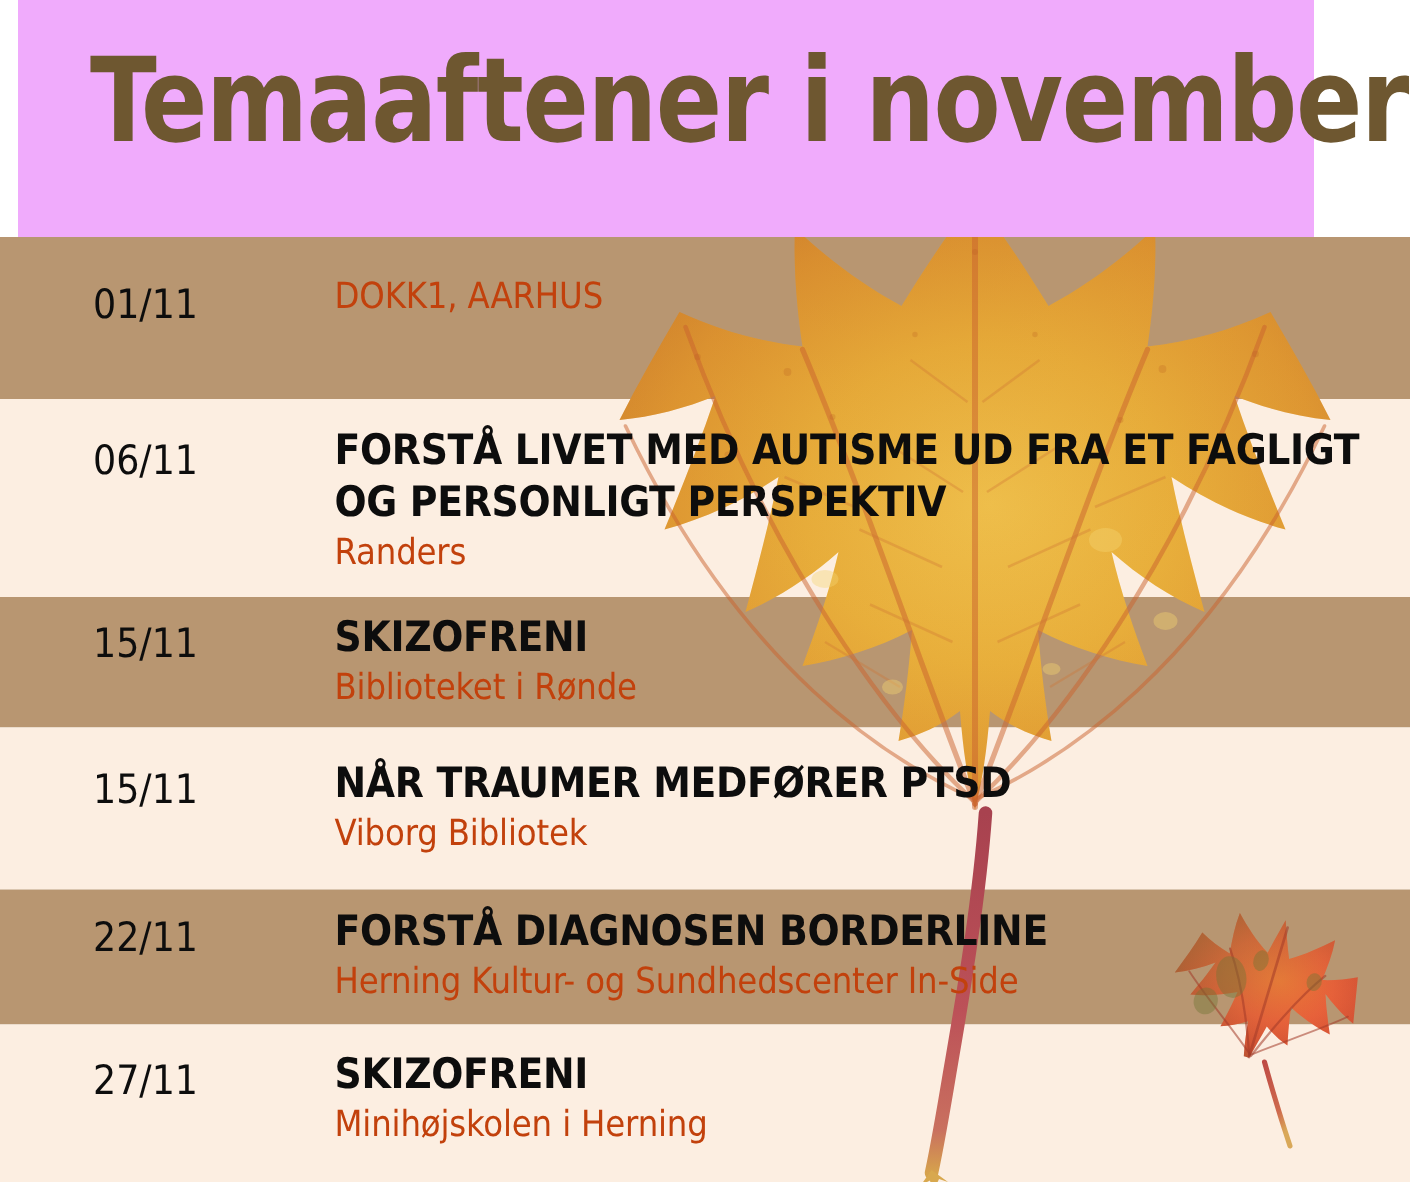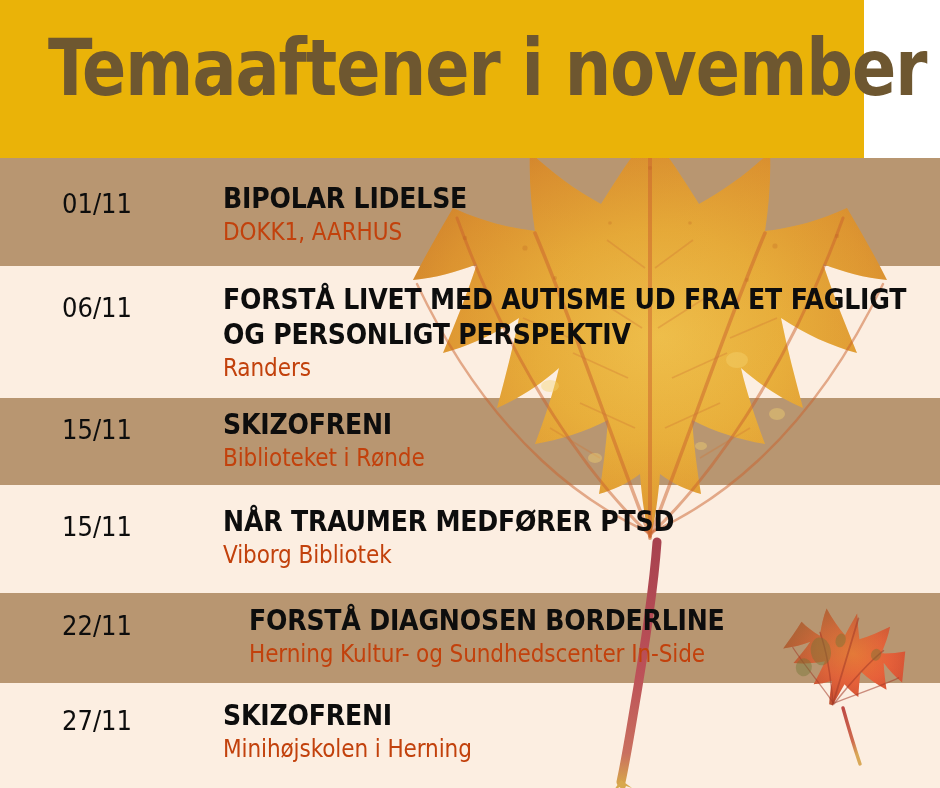--- a/index.html
+++ b/index.html
@@ -15,23 +15,23 @@
     position:relative;
     width:940px;
     height:788px;
     background:#ffffff;
     overflow:hidden;
   }
 
   
   #title-bar {
     position:absolute;
-    left:0; top:0;
+    left:12px; top:0;
     width:864px; height:158px;
-    background:#eab308;
+    background:#f0abfc;
     z-index:4;
   }
   #page-title {
     position:absolute;
     left:48px;
     top:24px;
     font-size:78px;
     line-height:88px;
     font-weight:bold;
     letter-spacing:-1px;
@@ -378,21 +378,20 @@
         </g>
       </g>
     </svg>
   </div>
 
   <div id="rows">
       <div class="row" style="top: 158px; height: 108px;">
         <div class="row-inner">
           <div class="row-date" style="top: 30px;">01/11</div>
           <div class="row-body" style="top: 23px;">
-            <div class="row-title">BIPOLAR LIDELSE</div>
             <div class="row-venue">DOKK1, AARHUS</div>
           </div>
         </div>
       </div>
       <div class="row" style="top: 266px; height: 132px;">
         <div class="row-inner">
           <div class="row-date" style="top: 26px;">06/11</div>
           <div class="row-body" style="top: 16px;">
             <div class="row-title">FORSTÅ LIVET MED AUTISME UD FRA ET FAGLIGT OG PERSONLIGT PERSPEKTIV</div>
             <div class="row-venue">Randers</div>
@@ -413,21 +412,21 @@
           <div class="row-date" style="top: 26px;">15/11</div>
           <div class="row-body" style="top: 19px;">
             <div class="row-title">NÅR TRAUMER MEDFØRER PTSD</div>
             <div class="row-venue">Viborg Bibliotek</div>
           </div>
         </div>
       </div>
       <div class="row" style="top: 593px; height: 90px;">
         <div class="row-inner">
           <div class="row-date" style="top: 17px;">22/11</div>
-          <div class="row-body" style="top: 10px; margin-left: 26px;">
+          <div class="row-body" style="top: 10px;">
             <div class="row-title">FORSTÅ DIAGNOSEN BORDERLINE</div>
             <div class="row-venue">Herning Kultur- og Sundhedscenter In-Side</div>
           </div>
         </div>
       </div>
       <div class="row" style="top: 683px; height: 105px;">
         <div class="row-inner">
           <div class="row-date" style="top: 22px;">27/11</div>
           <div class="row-body" style="top: 15px;">
             <div class="row-title">SKIZOFRENI</div>

